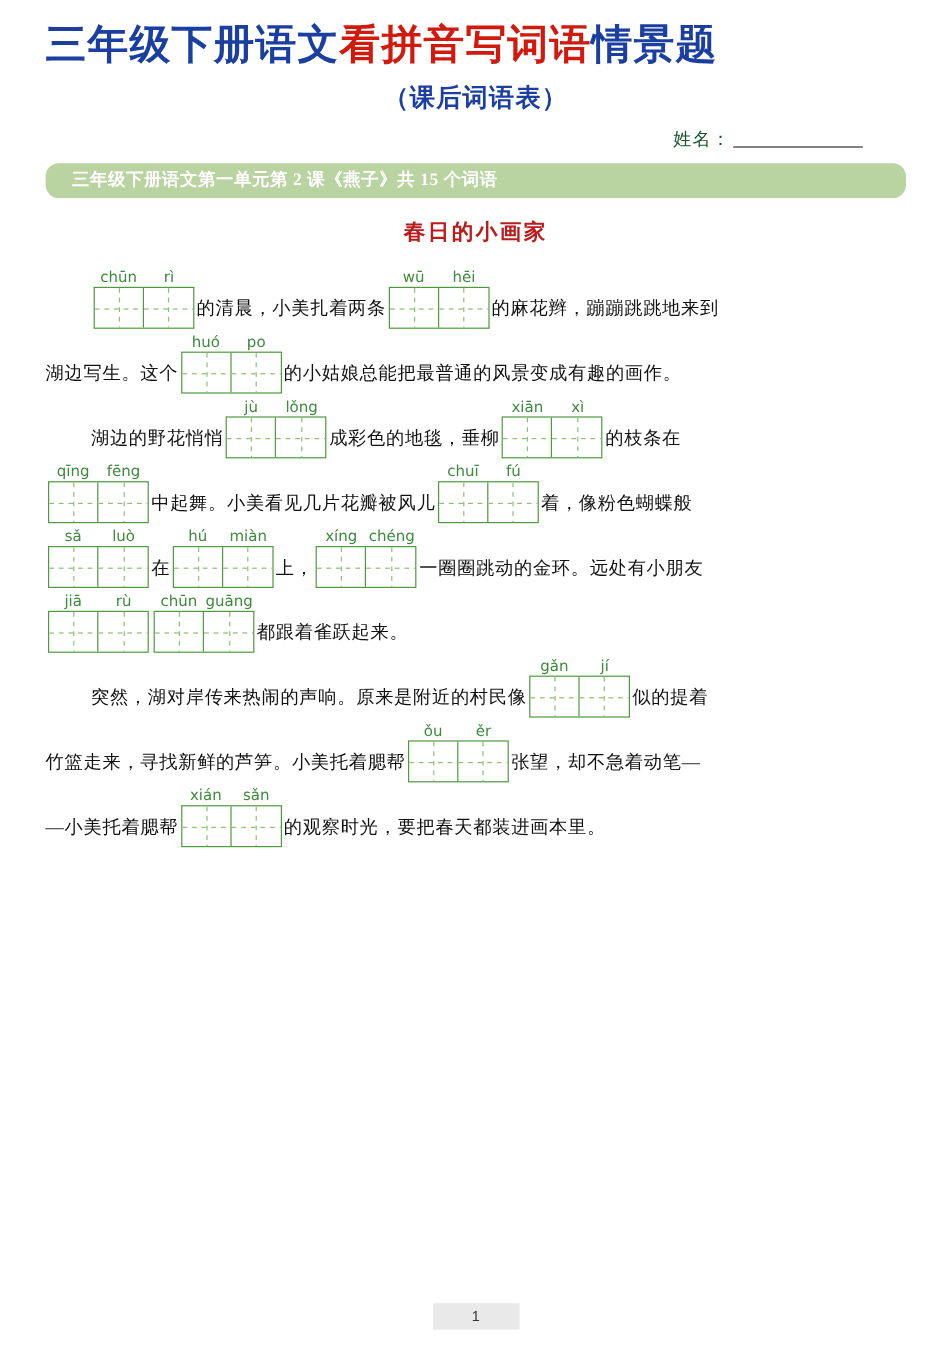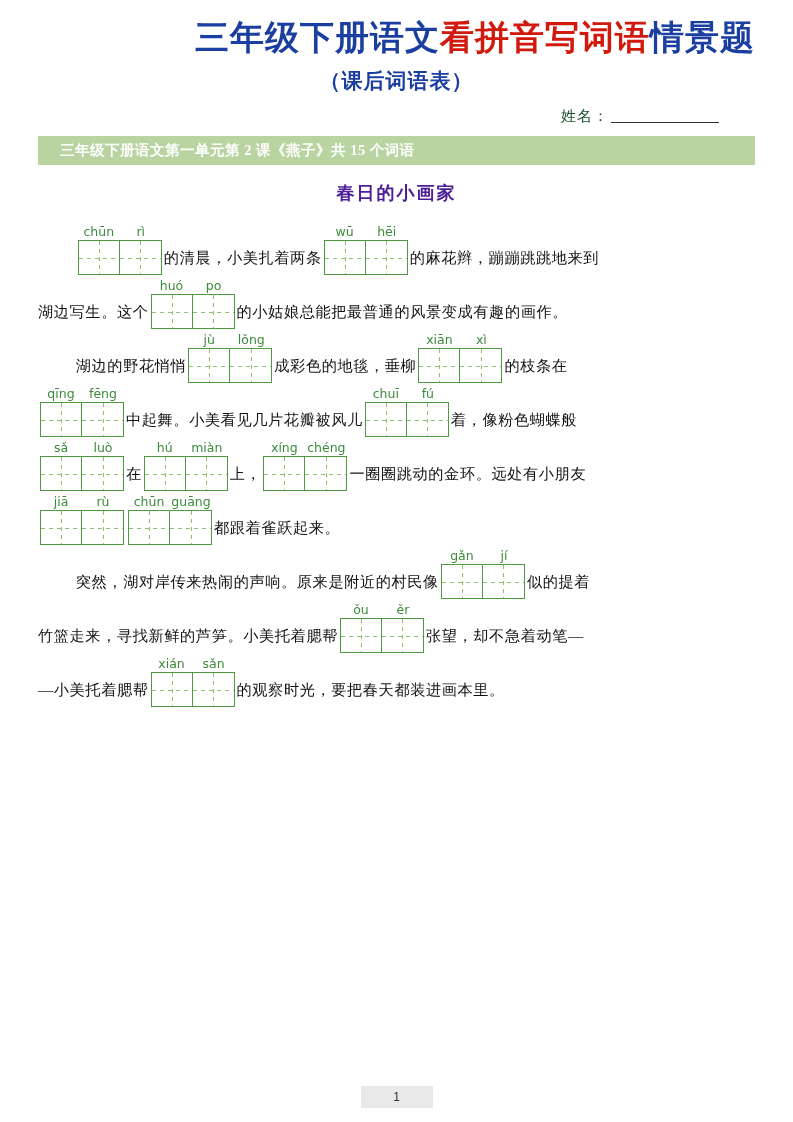--- a/index.html
+++ b/index.html
@@ -18,21 +18,21 @@
   .page {
     position: relative;
     width: 793px;
     height: 1122px;
     box-sizing: border-box;
     padding: 0 38px;
   }
 
   
   .title-row {
-    text-align: right;
+    text-align: left;
     margin-top: 18px;
     white-space: nowrap;
     line-height: 1.15;
   }
   .title-part {
     font-size: 34px;
     font-weight: bold;
     letter-spacing: 1px;
     font-family: "Liberation Serif", serif;
   }
@@ -70,26 +70,27 @@
   .banner {
     margin-top: 10px;
     background: #b9d3a1;
     color: #ffffff;
     font-size: 14.5px;
     font-weight: bold;
     padding: 6px 0 6px 22px;
     letter-spacing: 0.5px;
     height: 17px;
     line-height: 17px;
+    border-radius: 11px;
   }
 
   
   .section-heading {
     text-align: center;
-    color: #4c1d95;
+    color: #b91c1c;
     font-size: 18px;
     font-weight: bold;
     margin-top: 16px;
     letter-spacing: 2px;
   }
 
   
   .body-flow {
     margin-top: 26px;
     font-size: 15.2px;

